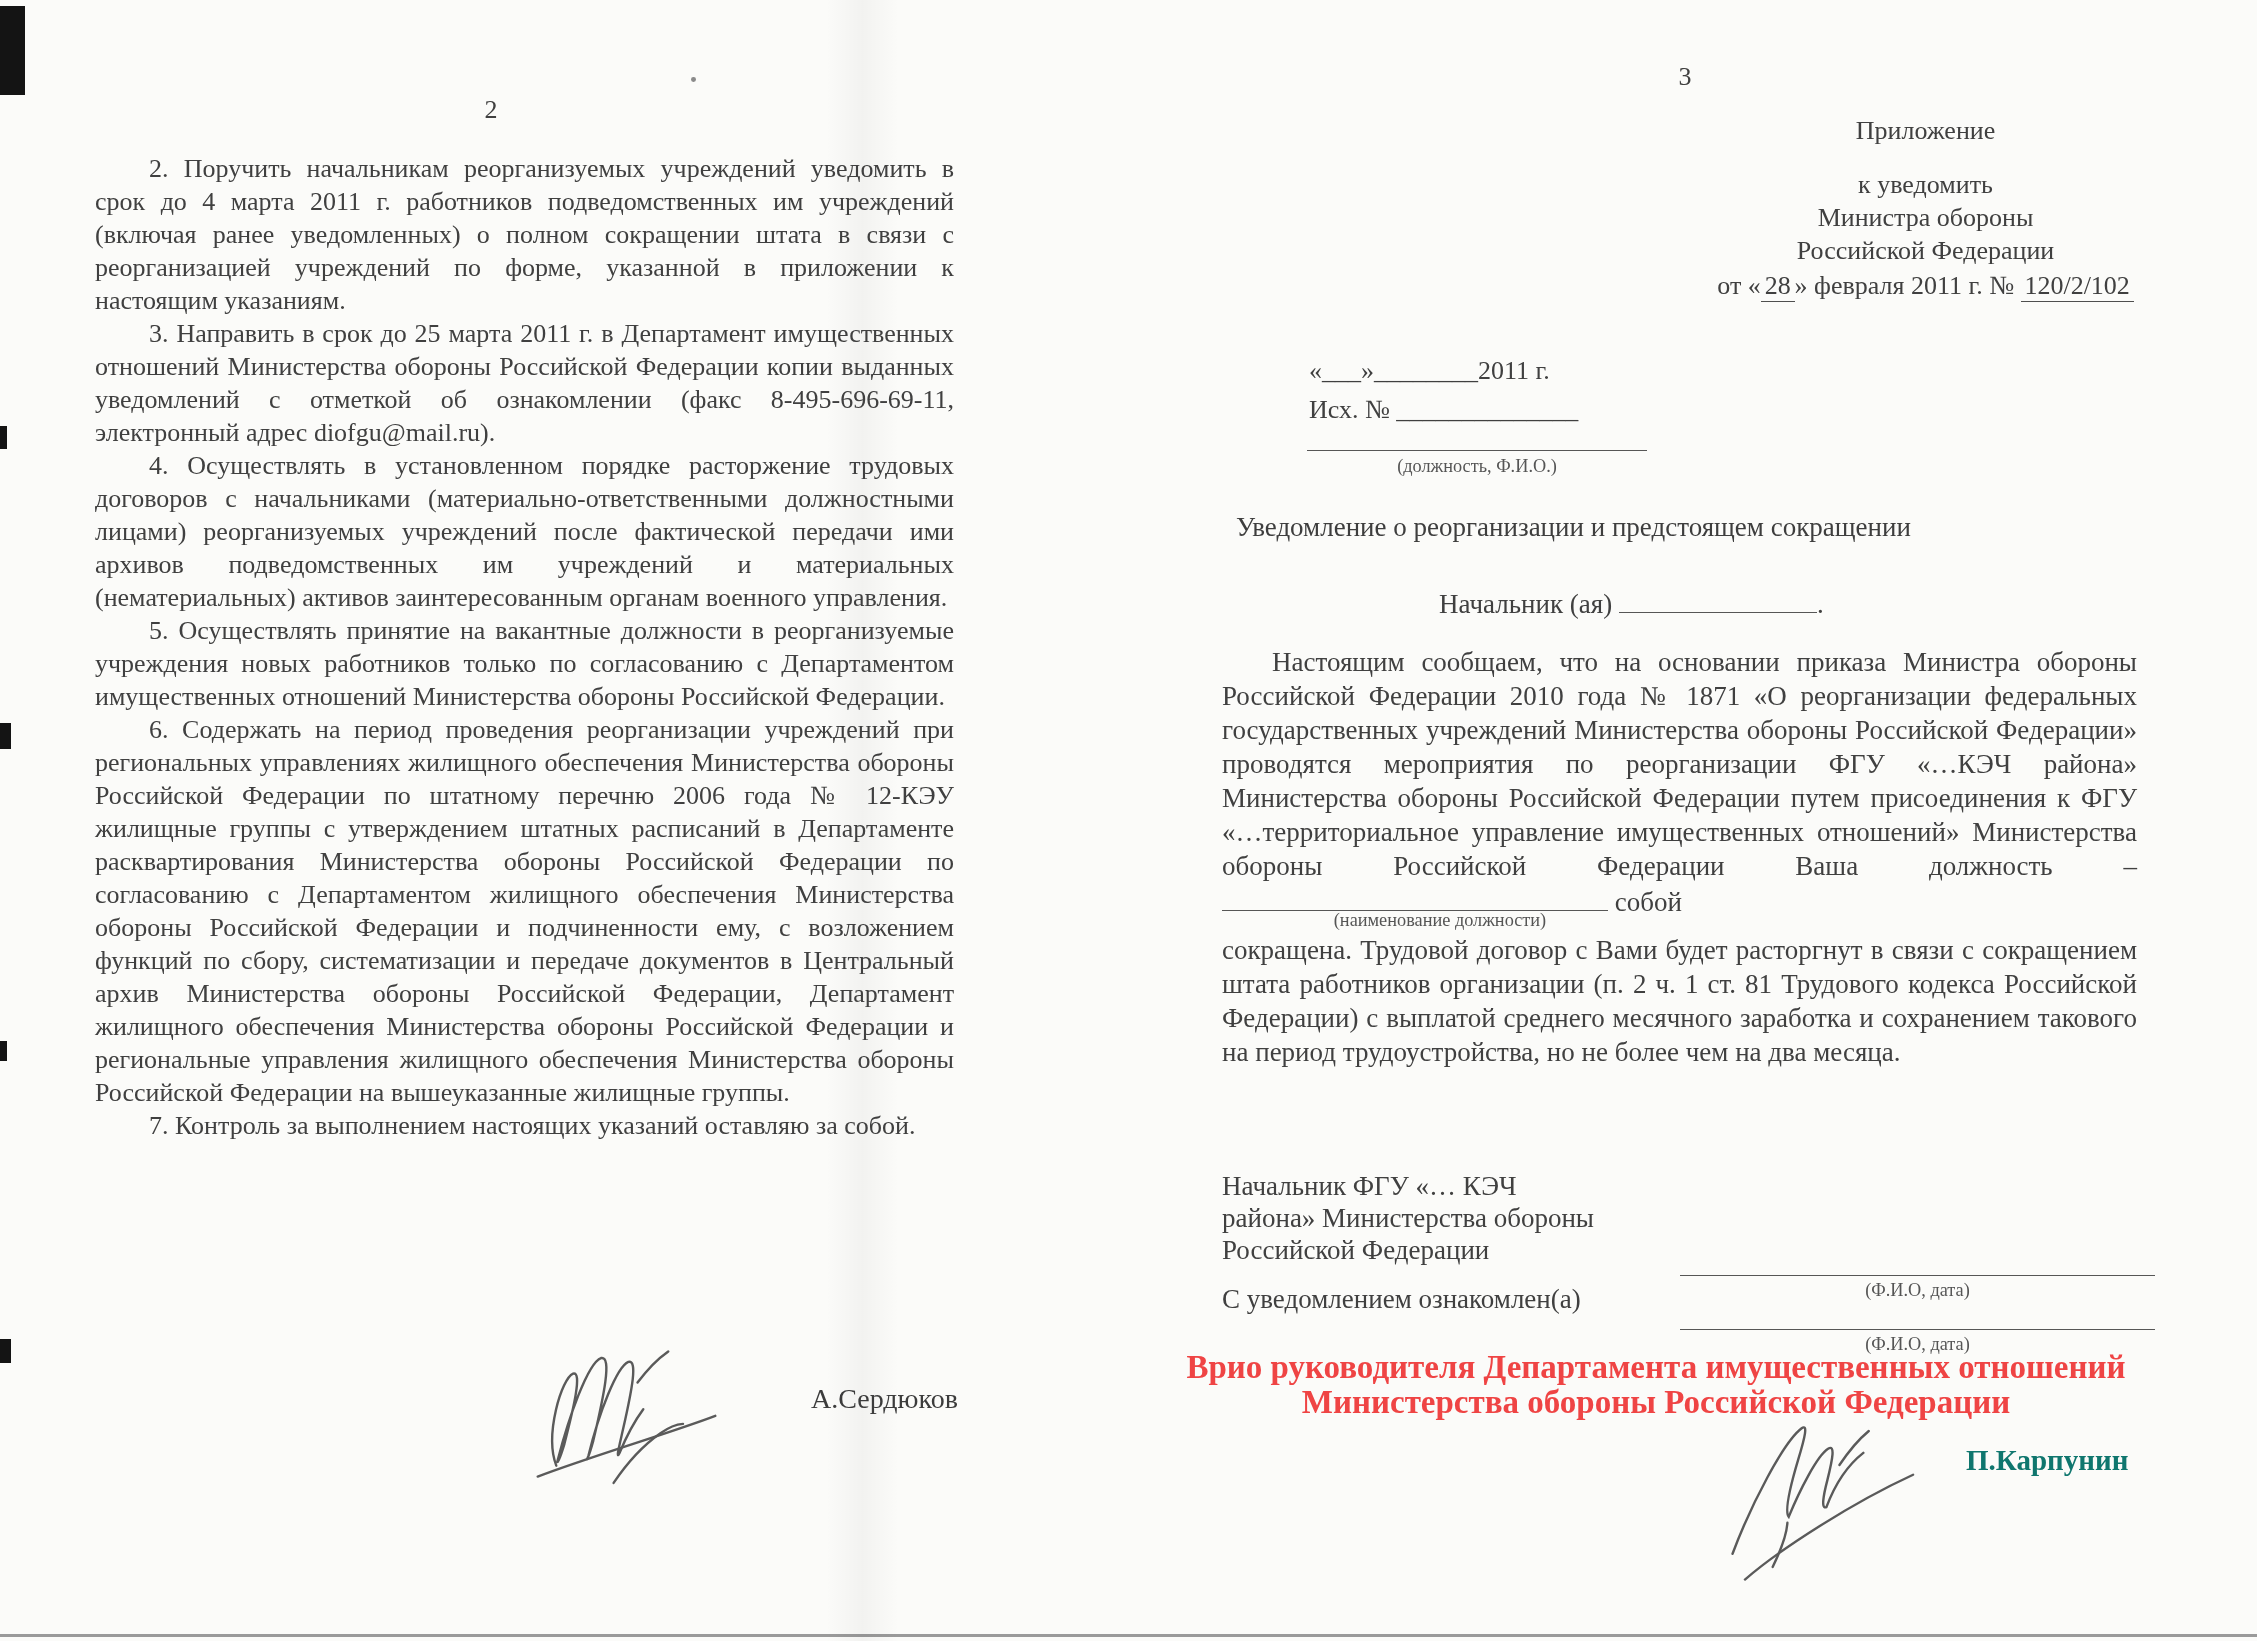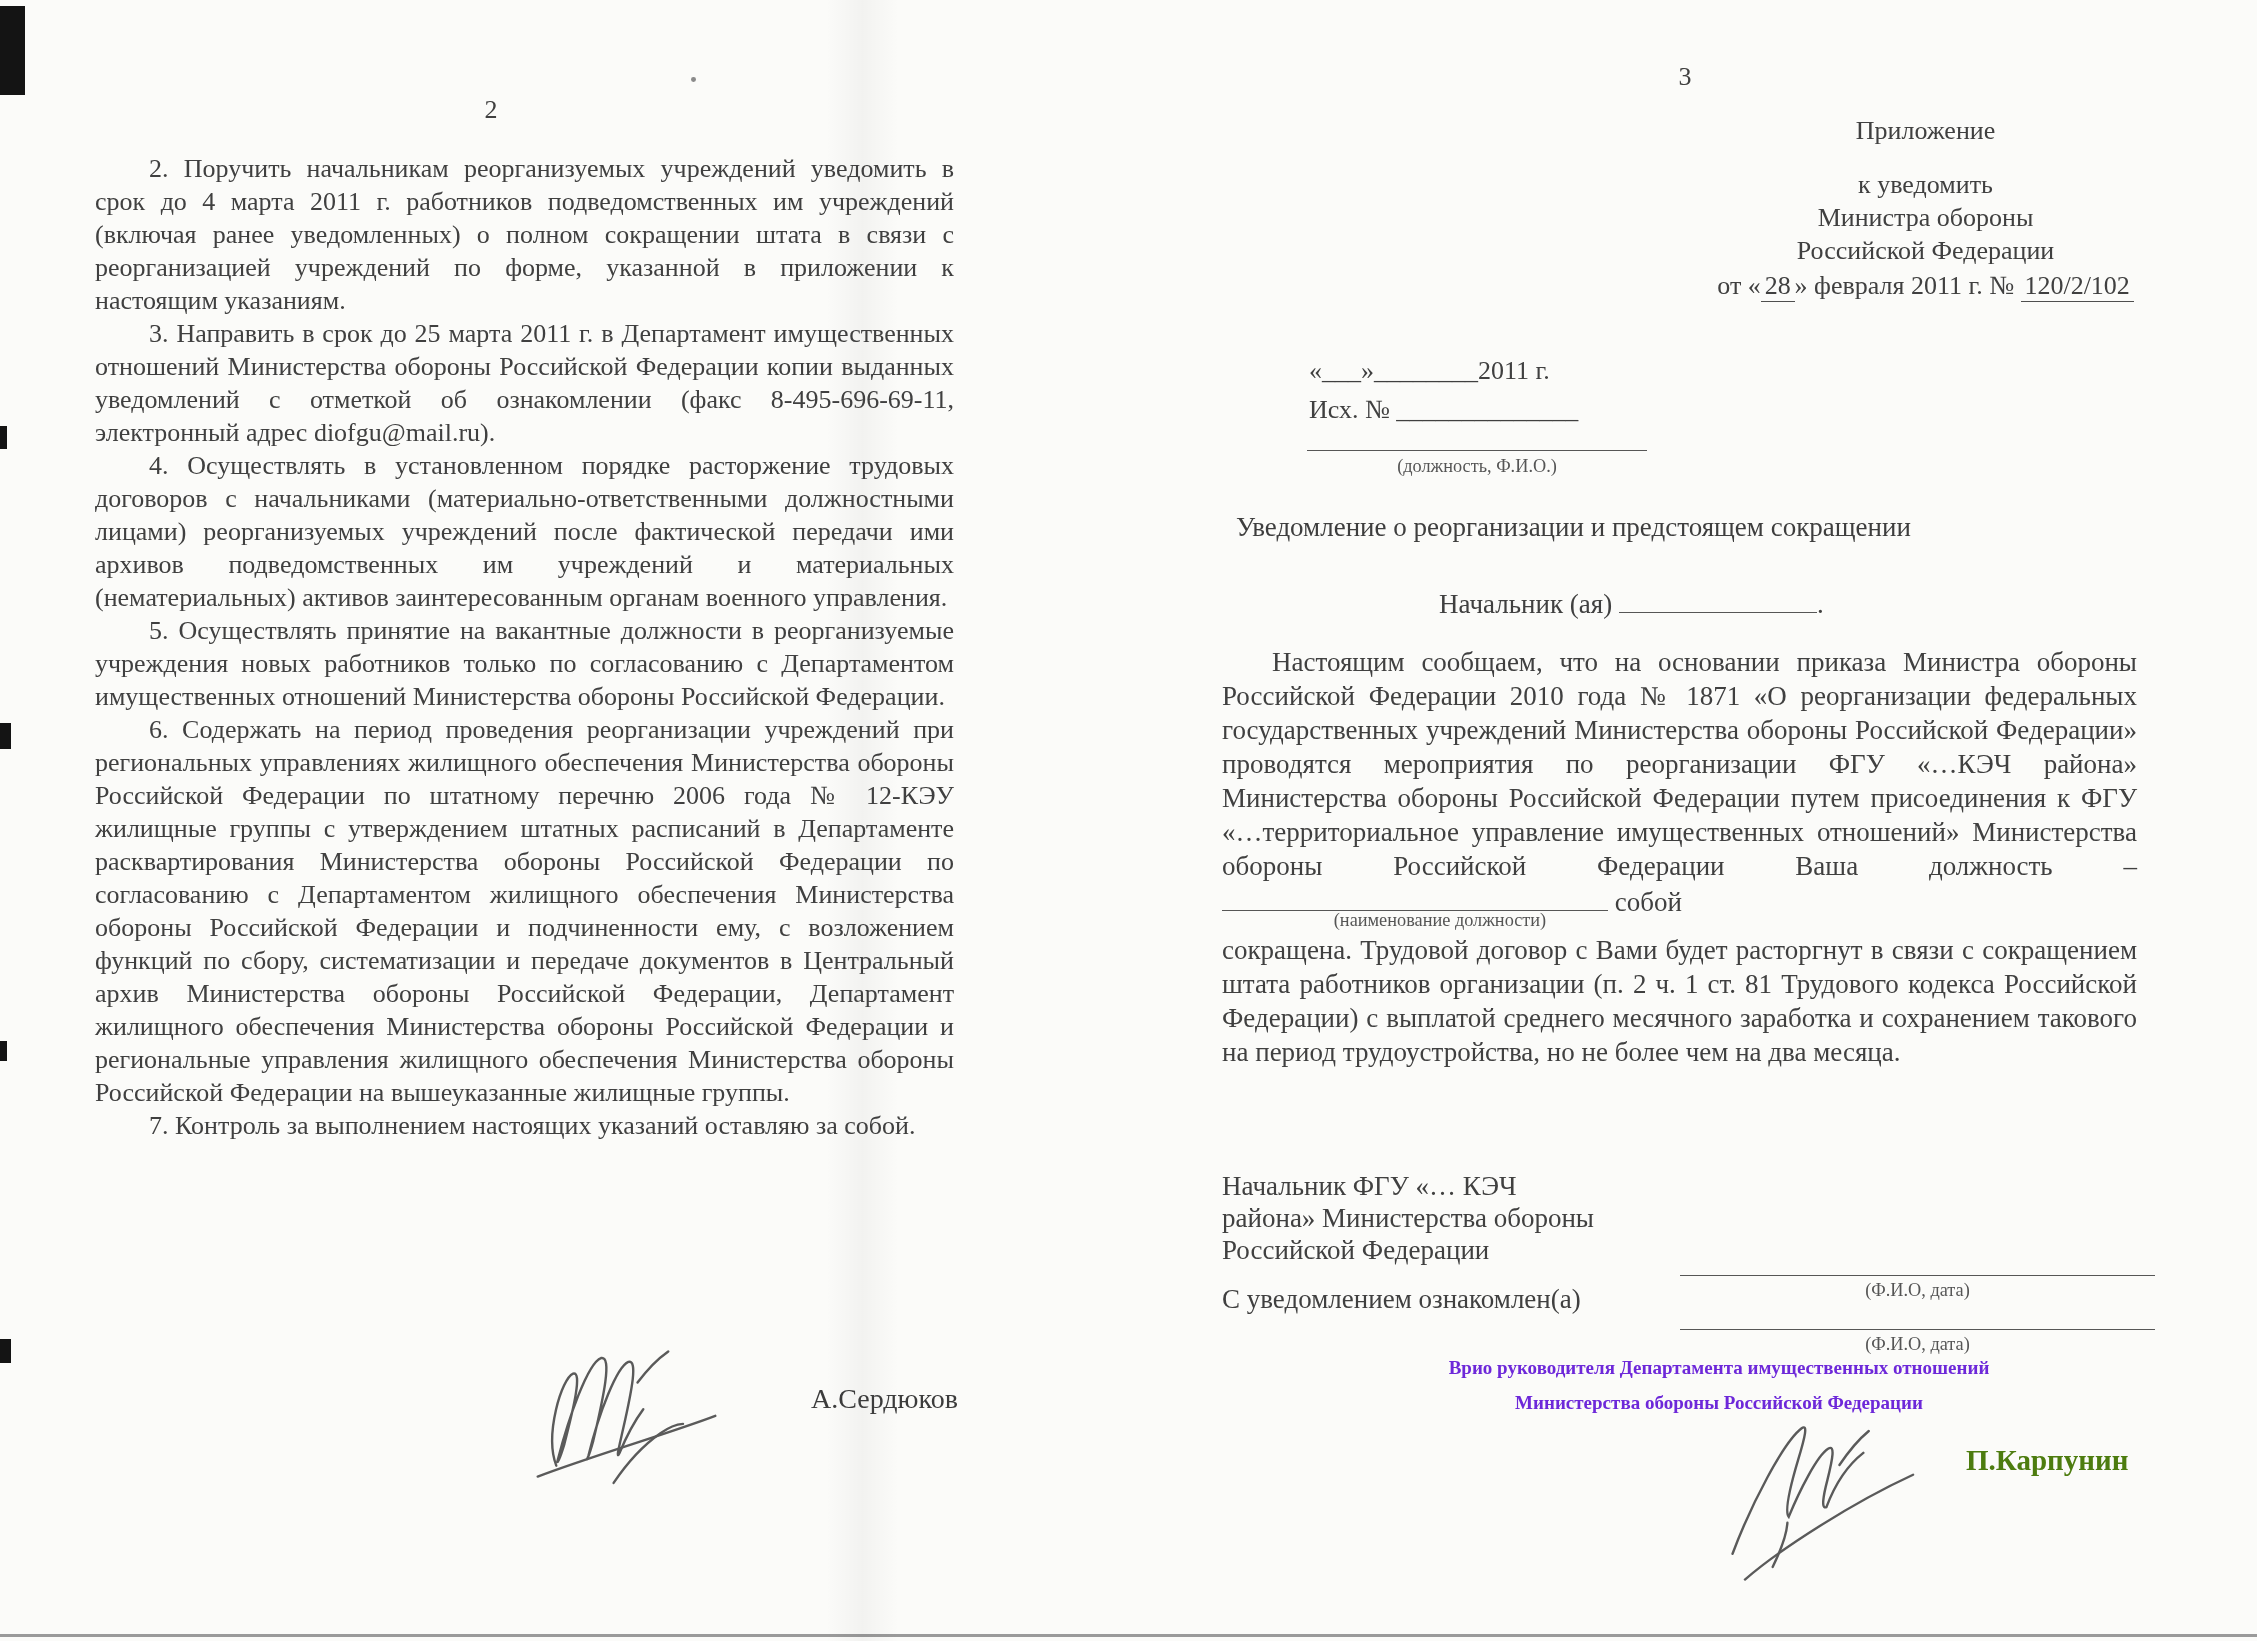--- a/index.html
+++ b/index.html
@@ -36,23 +36,23 @@
   .p3-body p.cont{margin-top:13.5px;}
   .pos-blank{width:386px;position:relative;}
   .pos-blank .note{position:absolute;top:100%;left:0;right:0;text-align:center;font-size:18.3px;color:#555;line-height:21px;white-space:nowrap;}
   .signer{left:1222px;top:1170px;font-size:27px;line-height:32px;}
   .fio-line{width:475px;height:29px;border-bottom:1.9px solid #565656;}
   .fio1{left:1680px;top:1246px;}
   .fio1-label{left:1680px;top:1280px;width:475px;}
   .fio2{left:1680px;top:1300px;}
   .fio2-label{left:1680px;top:1334px;width:475px;}
   .ack{left:1222px;top:1284px;font-size:27px;white-space:nowrap;}
-  .approver{left:1236px;top:1350px;width:966px;text-align:center;font-weight:bold;font-size:19px;line-height:35px;color:#6d28d9;}
+  .approver{left:1173px;top:1350px;width:966px;text-align:center;font-weight:bold;font-size:33px;line-height:35px;color:#ef4444;}
   .sig-name1{left:811px;top:1383px;font-size:28px;color:#3c3c3c;}
-  .sig-name2{left:1966px;top:1444px;font-size:29px;font-weight:bold;color:#4d7c0f;}
+  .sig-name2{left:1966px;top:1444px;font-size:29px;font-weight:bold;color:#0f766e;}
   .sig1{left:526px;top:1347px;}
   .sig2{left:1707px;top:1400px;}
   
   .artifact{position:absolute;background:#141414;}
   .a1{left:0;top:5.8px;width:25px;height:89px;}
   .a2{left:0;top:426px;width:6.8px;height:23px;}
   .a3{left:0;top:723px;width:10.6px;height:26px;}
   .a4{left:0;top:1041px;width:6.8px;height:20px;}
   .a5{left:0;top:1339px;width:10.6px;height:24px;}
   .bottom-edge{left:0;top:1634px;width:2257px;height:2.9px;background:#9a9a9a;}

